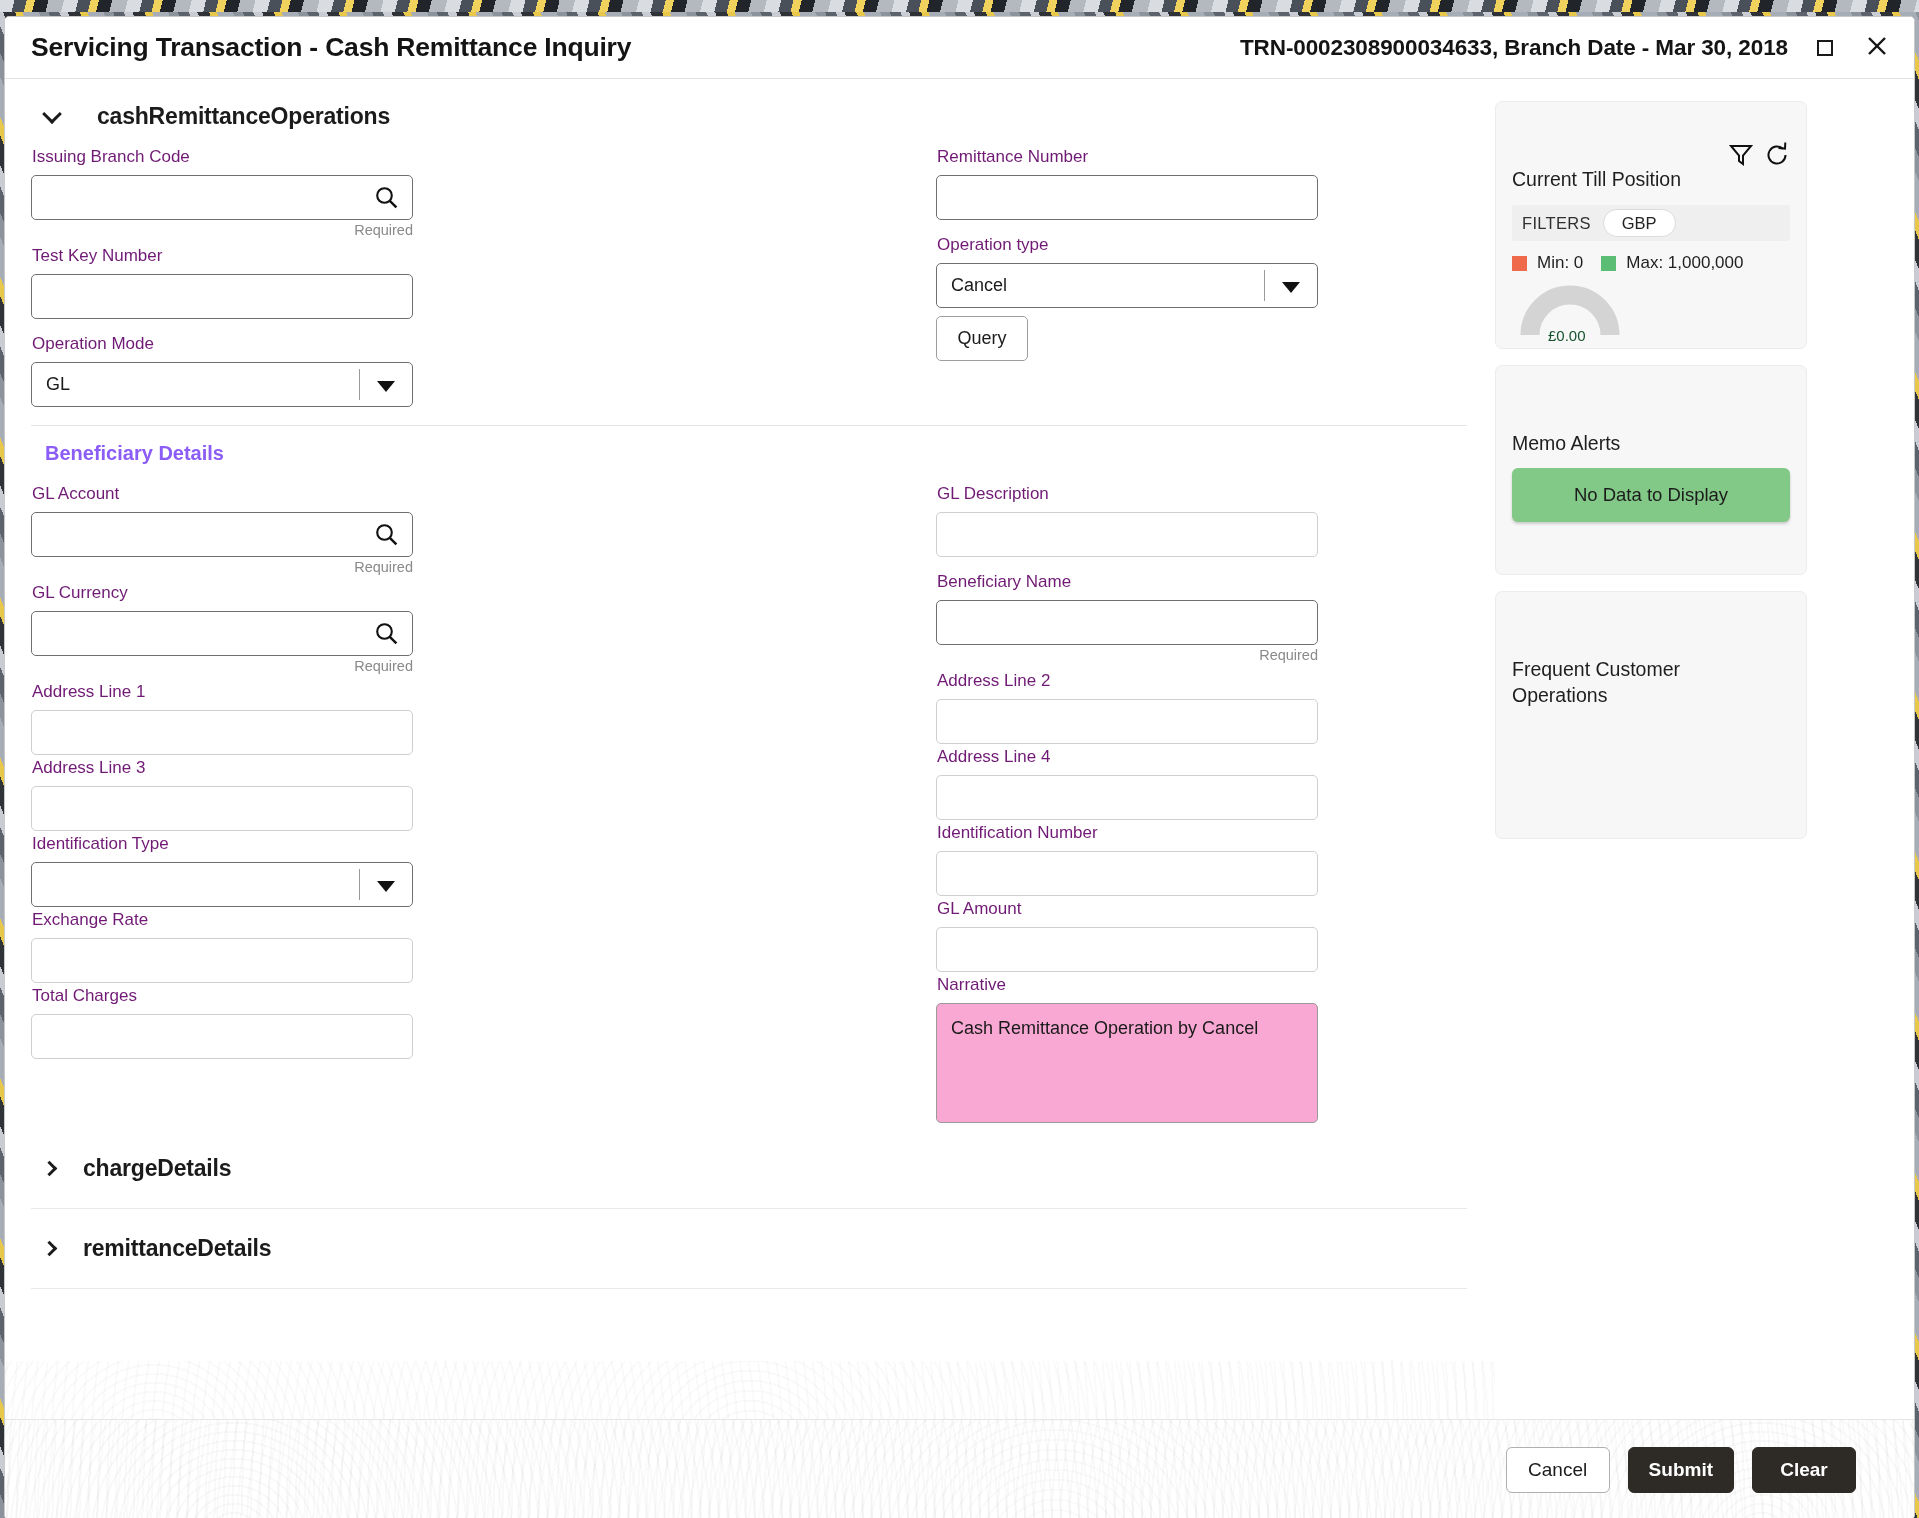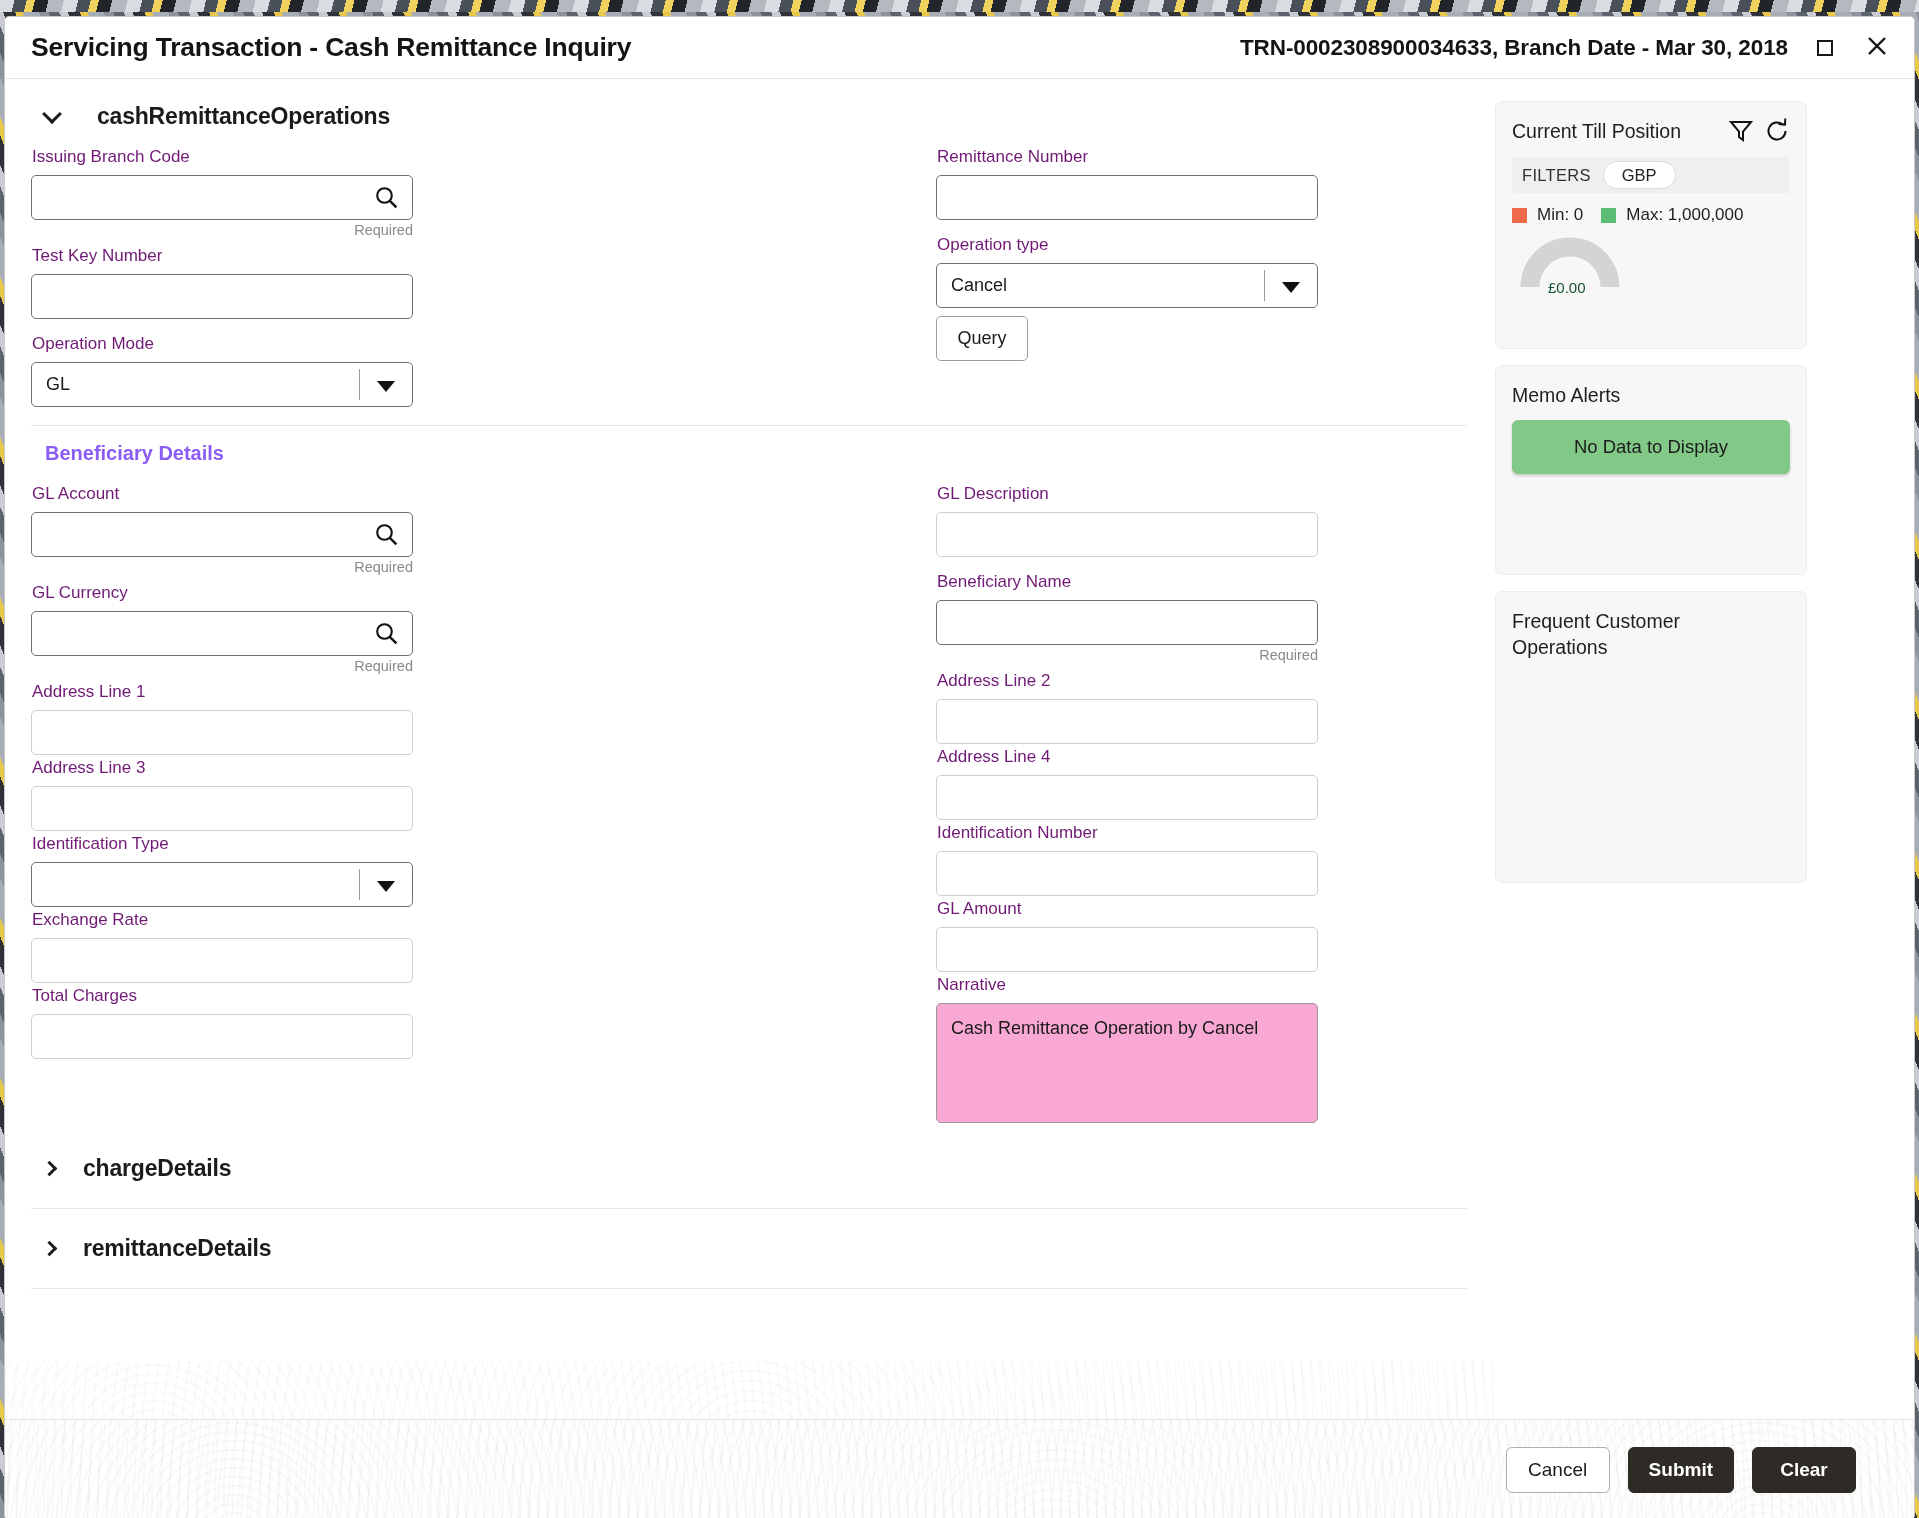--- a/index.html
+++ b/index.html
@@ -201,20 +201,21 @@
   }
   .card {
     background: #f7f7f7;
     border: 1px solid #ececec;
     border-radius: 7px;
     padding: 16px 16px 14px 16px;
   }
   .card-title {
     font-size: 19.5px; color: #1e1e1e; font-weight: normal;
     line-height: 26px;
+    margin-top: 48px;
   }
   #till-card { height: 248px; position: relative; }
   #till-head { display: flex; align-items: center; gap: 10px; }
   #till-head .card-title { flex: 1; }
   .rail-icon { width: 26px; height: 26px; cursor: pointer; }
   #filters-bar {
     margin-top: 13px;
     background: #efefef;
     height: 36px; border-radius: 2px;
     display: flex; align-items: center; gap: 12px;
@@ -240,21 +241,21 @@
   #memo-banner {
     margin-top: 12px;
     background: #82c887;
     border-radius: 6px;
     height: 54px;
     display: flex; align-items: center; justify-content: center;
     box-shadow: 0 2px 3px rgba(0,0,0,.18);
     font-size: 18.5px; color: #1c1c1c;
     cursor: pointer;
   }
-  #fco-card { height: 292px; }
+  #fco-card { height: 248px; }
   #alerts-card { height: 262px; }
   #alerts-box {
     margin-top: 6px;
     border: 1px solid #dcdcdc; border-radius: 5px;
     background: #f7f7f7; height: 52px;
     display: flex; align-items: center;
     padding: 0 16px;
     font-size: 19px; color: #1f1f1f;
     box-shadow: 0 1px 2px rgba(0,0,0,.06);
   }

